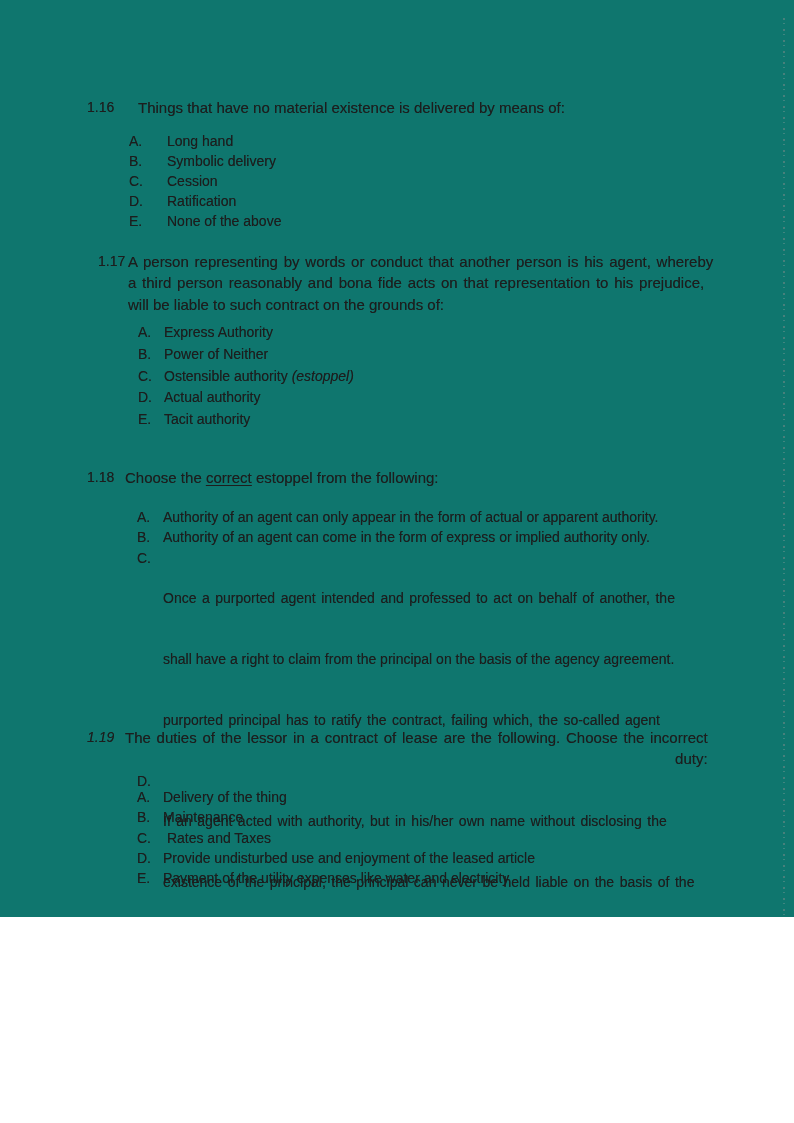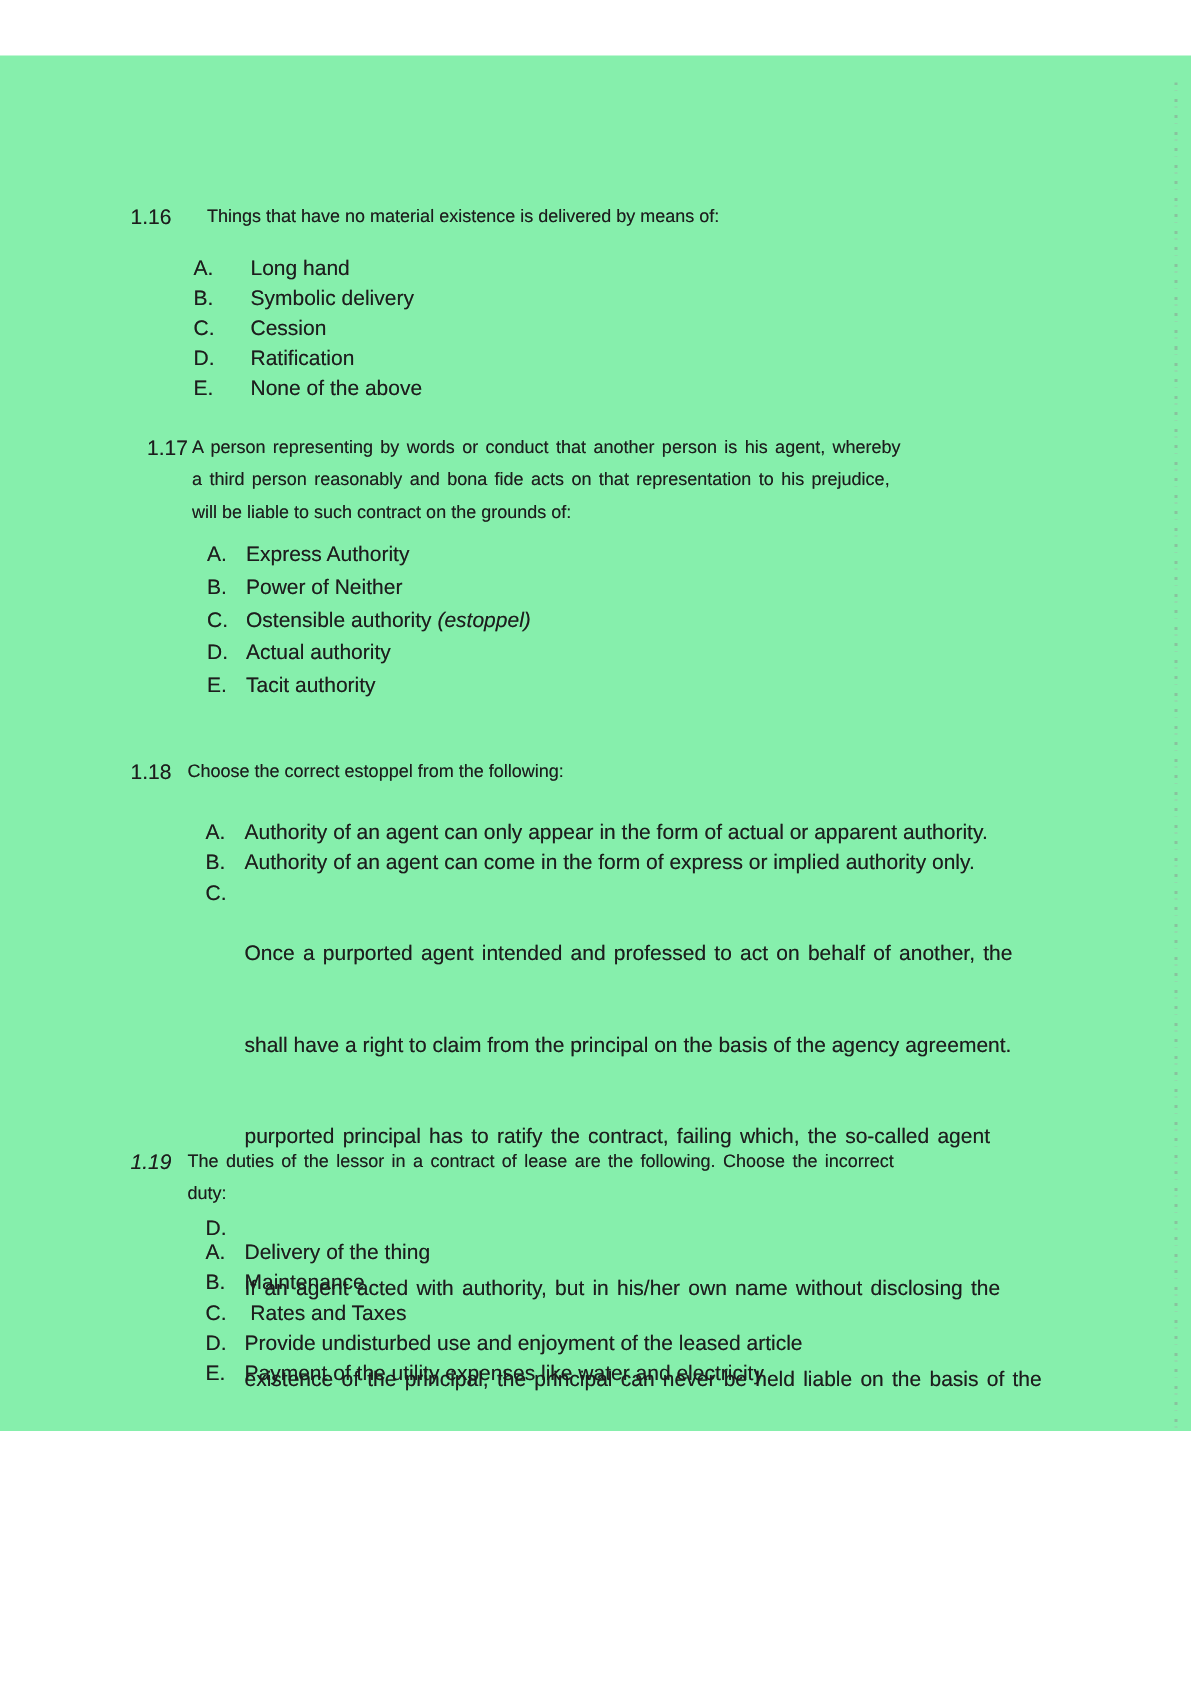--- a/index.html
+++ b/index.html
@@ -1,55 +1,54 @@
 <!DOCTYPE html>
 <html><head>
 <meta charset="utf-8">
 <style>
   * { margin: 0; padding: 0; box-sizing: border-box; }
   html, body { background: #ffffff; }
   .page {
     position: relative;
     width: 794px;
     height: 917px;
-    background: #86efac;
+    background: #0f766e;
     font-family: "Liberation Sans", "DejaVu Sans", sans-serif;
     color: #1d1d1d;
     overflow: hidden;
     text-shadow: 0 0 0.4px rgba(25,25,25,0.55); 
-    margin-top: 37px;
   }
   .abs { position: absolute; }
 
   
   .qnum { font-size: 14px; line-height: 21px; }
 
   
-  .qtext { font-size: 12px; line-height: 21px; }
+  .qtext { font-size: 15px; line-height: 21px; }
 
   
   .line { white-space: pre; }
   .stretch { word-spacing: 1.6px; } 
 
   
   .opts { font-size: 14px; }
   .opt { display: flex; align-items: flex-start; }
   .letter { flex: 0 0 26px; }
   .wideletter { flex: 0 0 38px; }
   .otext { flex: 1 1 auto; white-space: pre-wrap; }
 
   
   #q116-opts { line-height: 20px; }
   #q117-text { line-height: 21.4px; }
   #q117-opts { line-height: 21.8px; }
   #q118-opts { line-height: 20.3px; }
   #q119-text { line-height: 21px; }
   #q119-opts { line-height: 20.3px; }
 
-  .underlined { text-underline-offset: 2px; text-decoration-thickness: 1px; }
+  .underlined { text-decoration: underline; text-underline-offset: 2px; text-decoration-thickness: 1px; }
   .italic { font-style: italic; }
 
   .pagenum { font-size: 13.5px; }
 
   
   .scan-edge {
     width: 2px;
     background: repeating-linear-gradient(
       to bottom,
       rgba(140,140,140,0.45) 0px, rgba(140,140,140,0.45) 2px,
@@ -150,21 +149,21 @@
         <div class="line">contract.</div>
       </span>
     </div>
     <div class="opt">
       <span class="letter">E.</span>
       <span class="otext">Neither one of the above options.</span>
     </div>
   </div>
 
   <div class="abs qnum" style="left:87px; top:727px;font-style:italic;">1.19</div>
-  <div id="q119-text" class="abs qtext" style="left:125px; top:727px;">
+  <div id="q119-text" class="abs qtext" style="left:125px; top:727px;text-align:right;">
     <div class="line stretch">The duties of the lessor in a contract of lease are the following. Choose the incorrect</div>
     <div class="line">duty:</div>
   </div>
 
   <div id="q119-opts" class="abs opts" style="left:137px; top:787px; width:600px;">
     <div class="opt">
       <span class="letter">A.</span>
       <span class="otext">Delivery of the thing</span>
     </div>
     <div class="opt">

